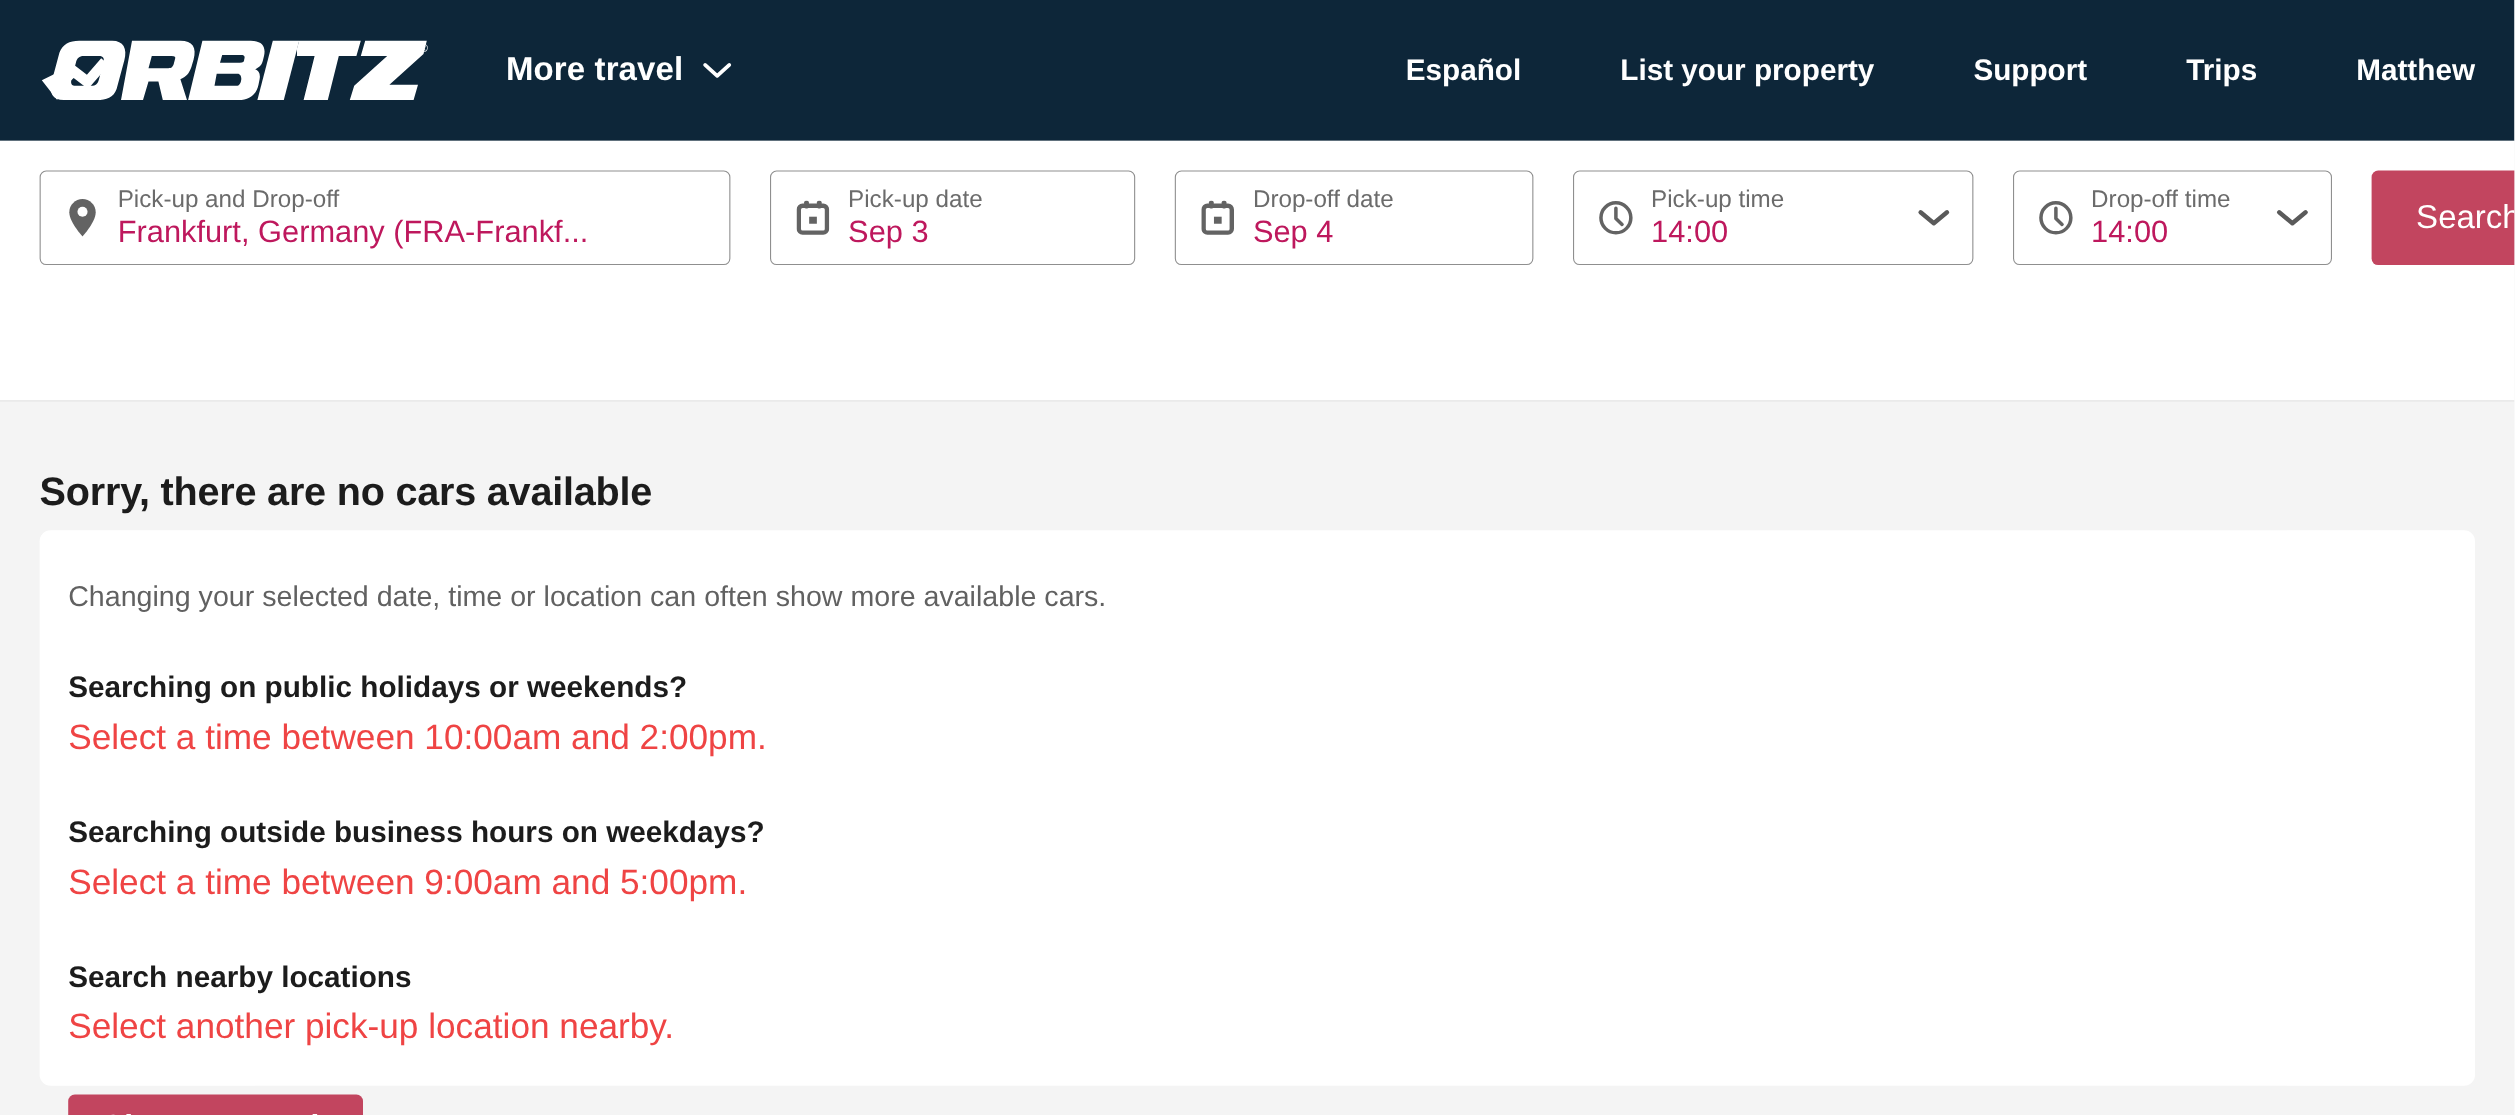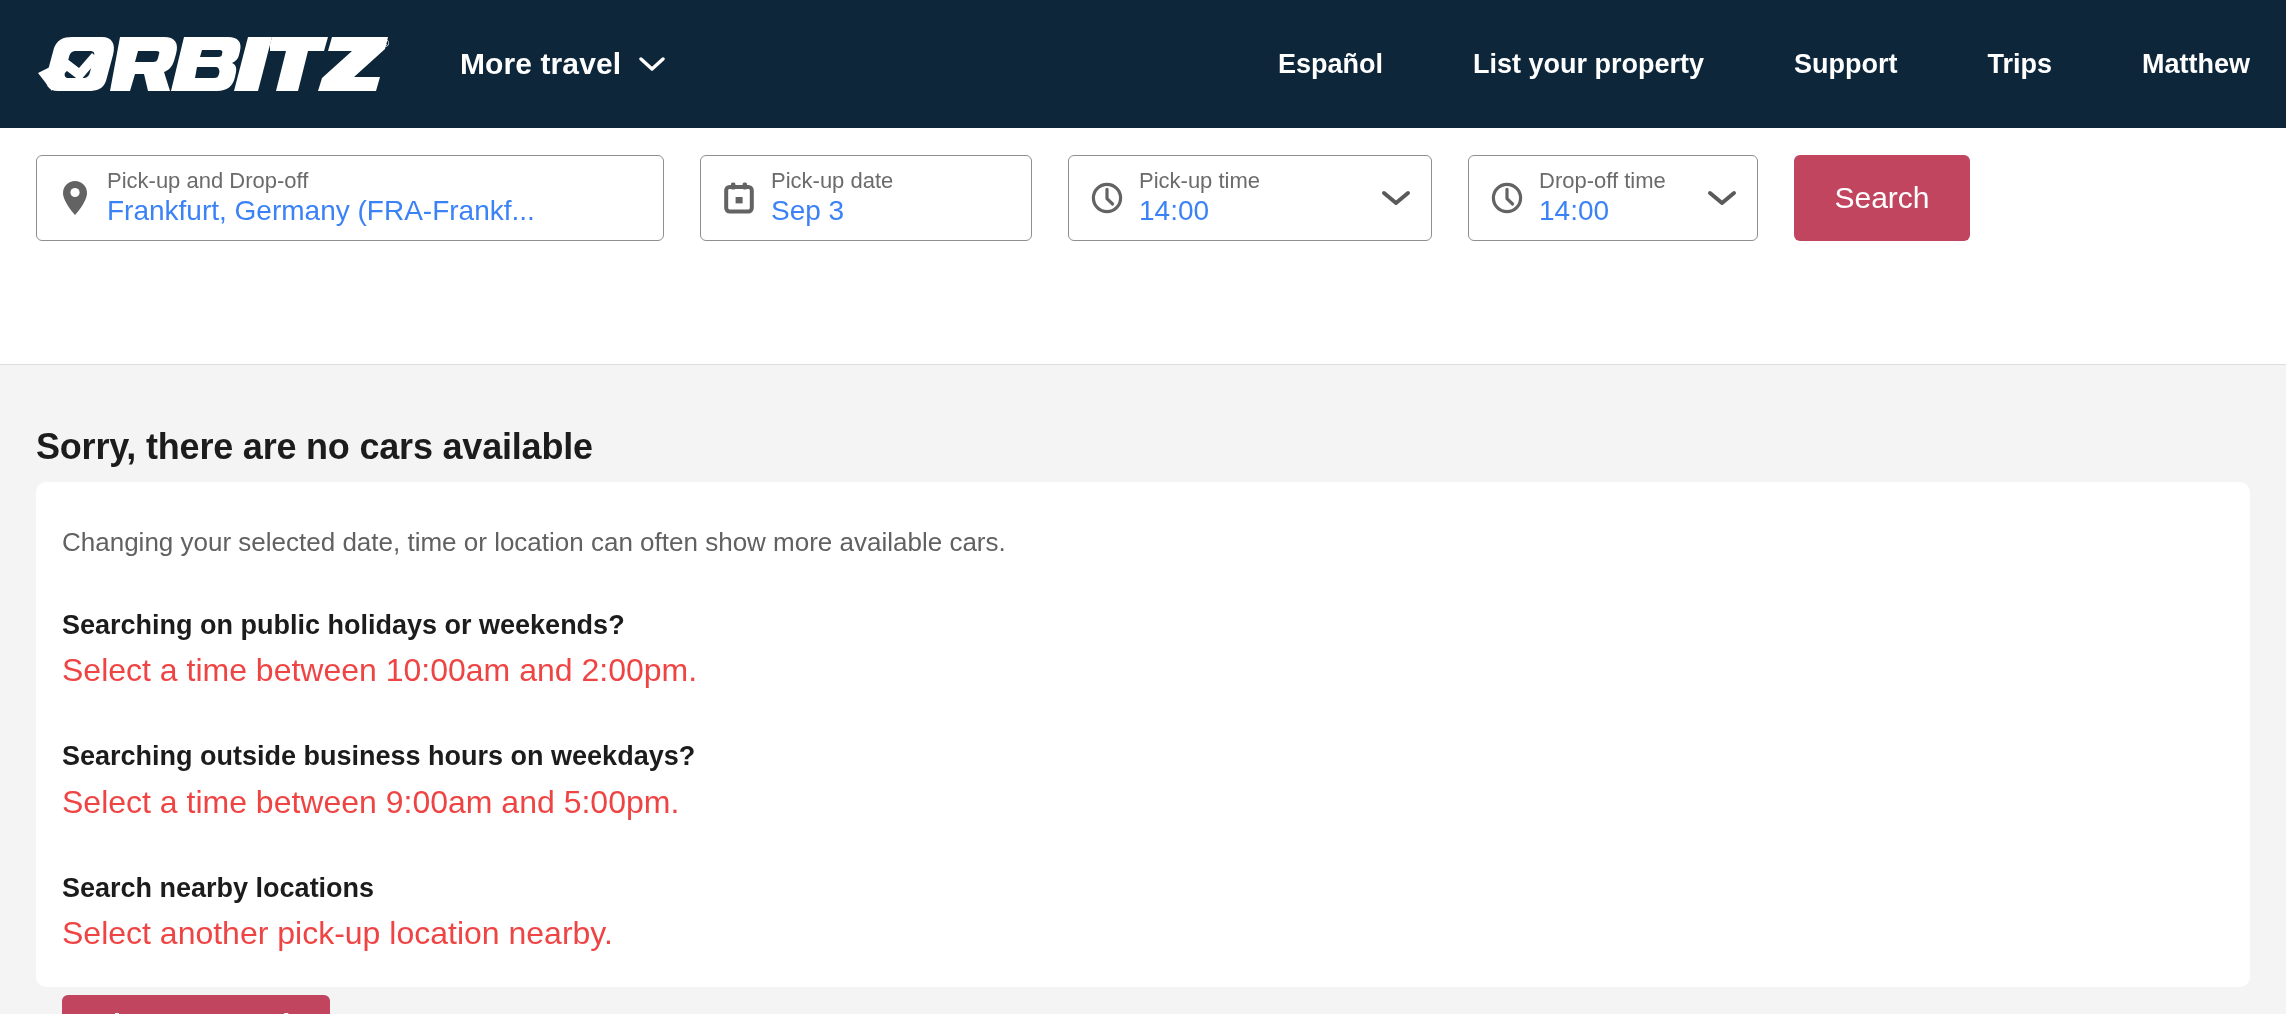--- a/index.html
+++ b/index.html
@@ -52,21 +52,21 @@
     background:#ffffff;
     display:flex; align-items:center;
     padding:0 18px;
     margin-right:36px;
     cursor:pointer;
     position:relative;
   }
   .field .ic { flex:0 0 auto; display:flex; align-items:center; justify-content:center; width:40px; }
   .field .txt { display:flex; flex-direction:column; justify-content:center; margin-left:12px; overflow:hidden; }
   .field .lbl { font-size:22px; color:#6b6b6b; line-height:1.18; white-space:nowrap; }
-  .field .val { font-size:28px; color:#3b82f6; line-height:1.22; white-space:nowrap; overflow:hidden; text-overflow:ellipsis; }
+  .field .val { font-size:28px; color:#be185d; line-height:1.22; white-space:nowrap; overflow:hidden; text-overflow:ellipsis; }
   .f-location { width:628px; }
   .f-location .txt { max-width: 520px; }
   .f-pickdate { width:332px; }
   .f-dropdate { width:326px; }
   .f-picktime { width:364px; }
   .f-droptime { width:290px; }
   .f-picktime .txt, .f-droptime .txt { max-width:200px; }
   .field .chev-field { position:absolute; right:20px; top:50%; transform:translateY(-50%); }
   .btn-search {
     height:86px; width:176px;
@@ -195,20 +195,34 @@
             <rect x="18.6" y="0.5" width="4.4" height="7" rx="1.6" fill="#636363"></rect>
             <rect x="11.6" y="15" width="7" height="6.4" fill="#636363"></rect>
           </svg>
         </span>
         <span class="txt">
           <span class="lbl">Pick-up date</span>
           <span class="val">Sep 3</span>
         </span>
       </div>
 
+      <div class="field f-dropdate">
+        <span class="ic">
+          <svg width="30" height="32" viewBox="0 0 30 32">
+            <rect x="2.2" y="5" width="25.6" height="24.5" rx="3.4" fill="none" stroke="#636363" stroke-width="4"></rect>
+            <rect x="7" y="0.5" width="4.4" height="7" rx="1.6" fill="#636363"></rect>
+            <rect x="18.6" y="0.5" width="4.4" height="7" rx="1.6" fill="#636363"></rect>
+            <rect x="11.6" y="15" width="7" height="6.4" fill="#636363"></rect>
+          </svg>
+        </span>
+        <span class="txt">
+          <span class="lbl">Drop-off date</span>
+          <span class="val">Sep 4</span>
+        </span>
+      </div>
 
       <div class="field f-picktime">
         <span class="ic">
           <svg width="32" height="32" viewBox="0 0 32 32">
             <circle cx="16" cy="16" r="13.6" fill="none" stroke="#636363" stroke-width="3.2"></circle>
             <path d="M16 7.4 L16 16.6 L21.6 22" stroke="#636363" stroke-width="3.2" fill="none" stroke-linecap="round" stroke-linejoin="round"></path>
           </svg>
         </span>
         <span class="txt">
           <span class="lbl">Pick-up time</span>

